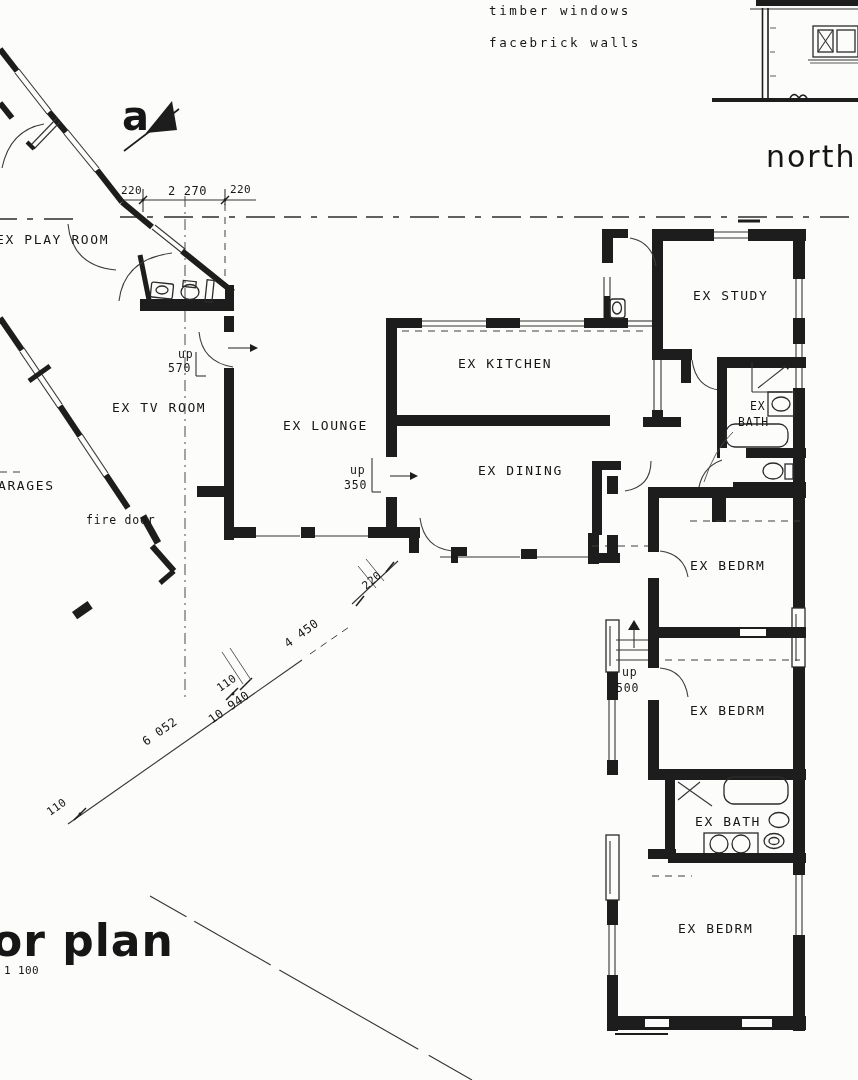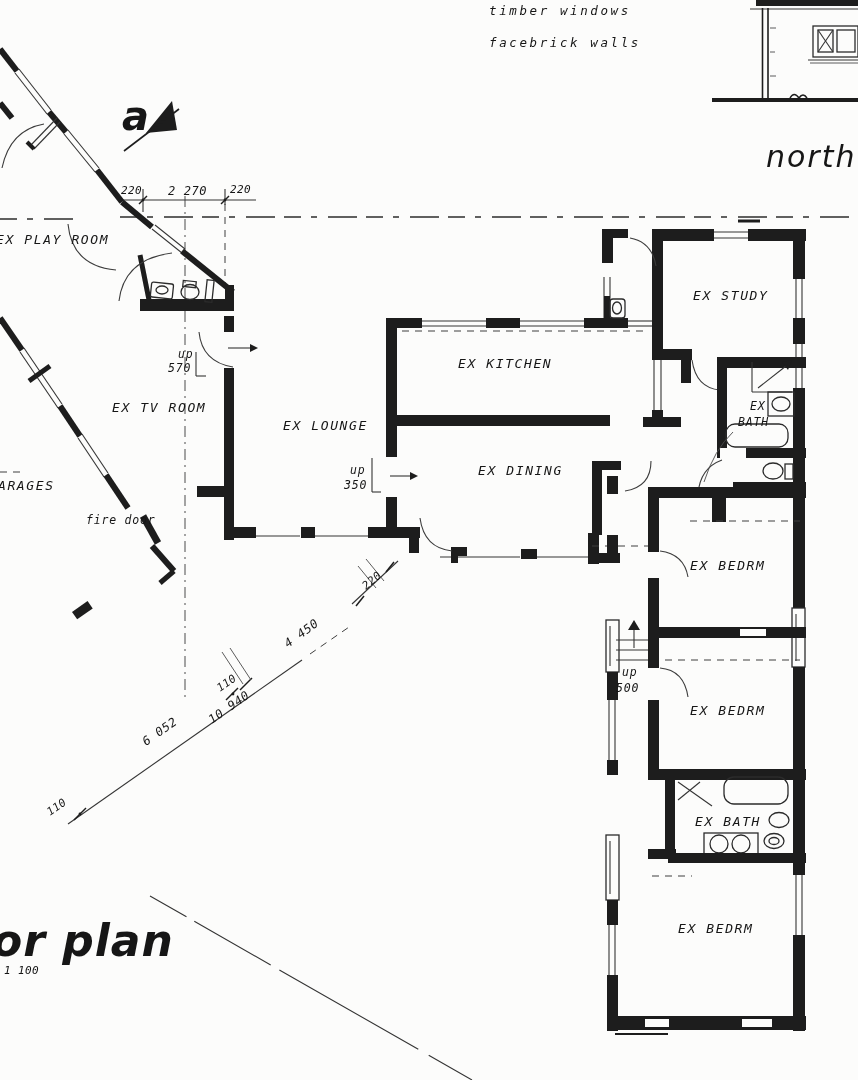--- a/index.html
+++ b/index.html
@@ -1,16 +1,16 @@
 <!DOCTYPE html>
 <html><head>
 <meta charset="utf-8">
 <style>
   html,body{margin:0;padding:0;background:#e8e8e8;}
-  .page{width:858px;height:1080px;background:#fcfcfb;position:relative;overflow:hidden;font-style:italic;}
+  .page{width:858px;height:1080px;background:#fcfcfb;position:relative;overflow:hidden;}
   svg{display:block}
   text{fill:#161616}
   .lbl{font-family:"DejaVu Sans Mono",monospace;font-size:13px;letter-spacing:1.6px;}
   .lbl-s{font-family:"DejaVu Sans Mono",monospace;font-size:11.5px;letter-spacing:0.8px;}
   .dim{font-family:"DejaVu Sans Mono",monospace;font-size:11px;letter-spacing:0.4px;}
   .dim-b{font-family:"DejaVu Sans Mono",monospace;font-size:12px;letter-spacing:0.6px;}
   .note{font-family:"DejaVu Sans Mono",monospace;font-size:12.5px;letter-spacing:2.6px;}
   .big-a{font-family:"DejaVu Sans",sans-serif;font-size:40px;font-weight:bold;}
   .north{font-family:"DejaVu Sans",sans-serif;font-size:30px;font-weight:500;letter-spacing:2px;}
   .title-big{font-family:"DejaVu Sans",sans-serif;font-size:44px;font-weight:bold;letter-spacing:1px;}

